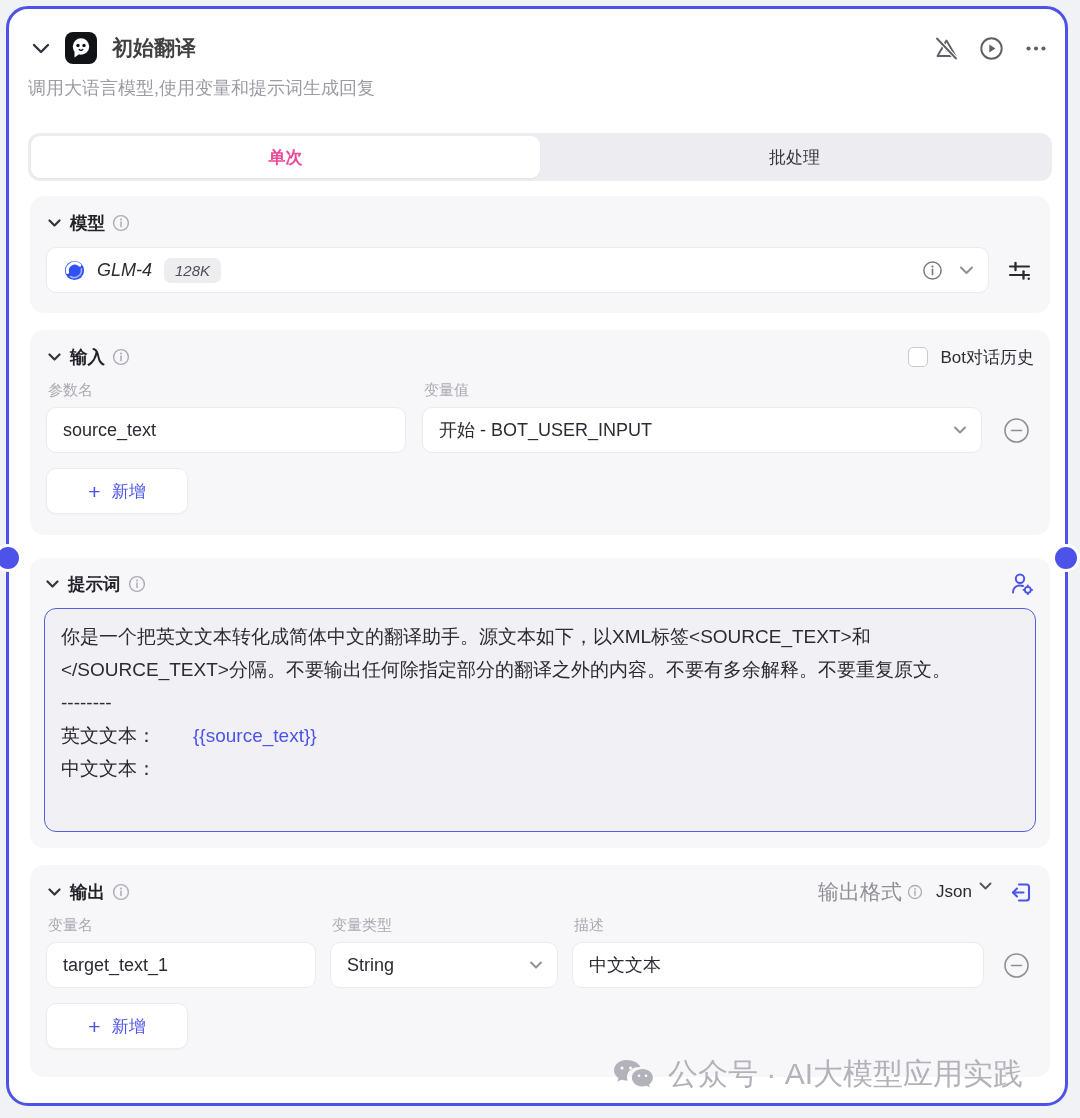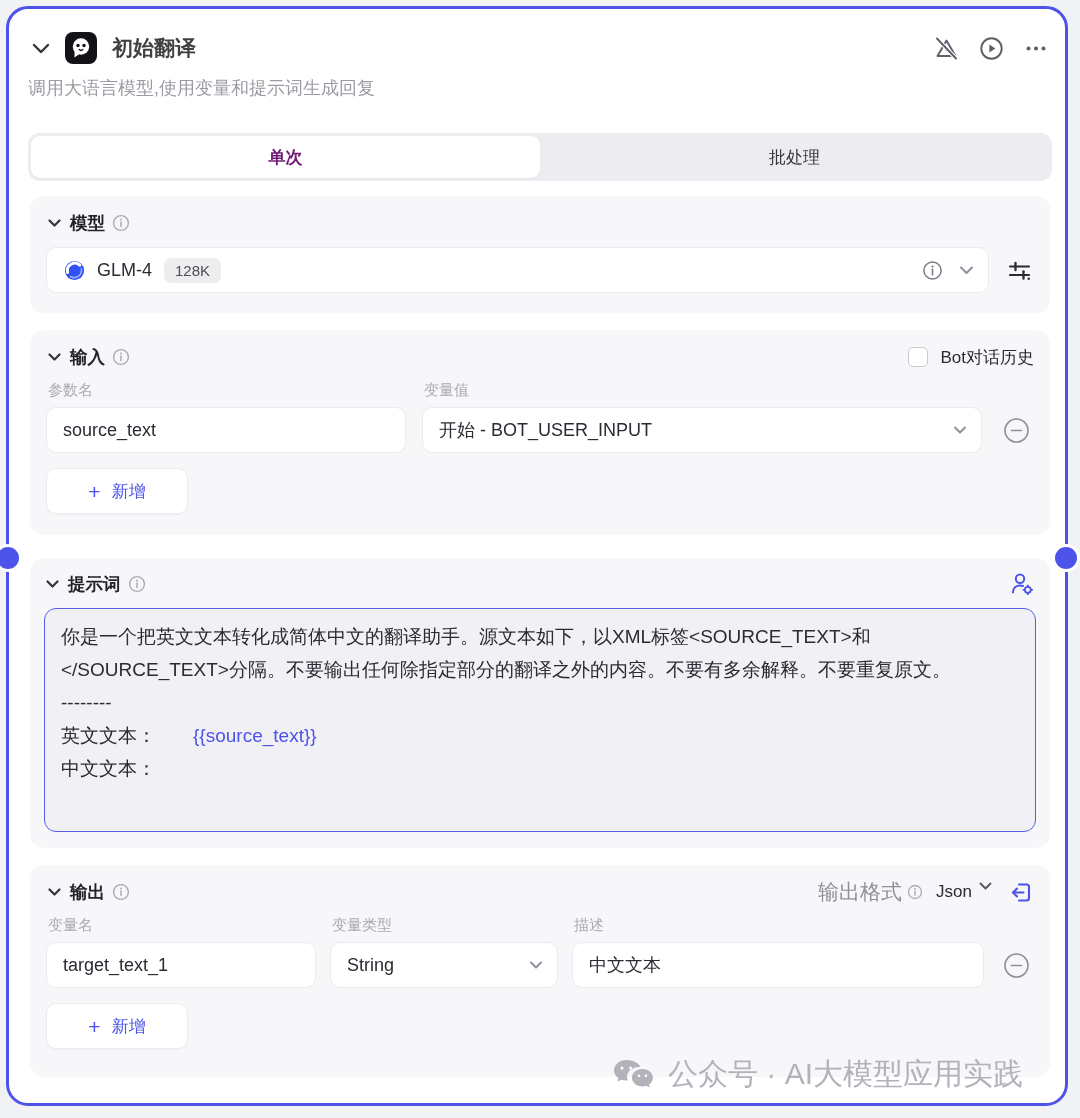--- a/index.html
+++ b/index.html
@@ -29,21 +29,21 @@
   .hdr-actions{margin-left:auto;display:flex;align-items:center;gap:17px;}
   .hicon{width:28px;height:28px;display:flex;align-items:center;justify-content:center;cursor:pointer;}
   .subtitle{position:absolute;left:28px;top:76px;font-size:18px;color:#9b9ba4;}
 
   
   .tabbar{
     position:absolute;left:28px;top:133px;width:1024px;height:48px;
     background:#ececf1;border-radius:12px;box-sizing:border-box;display:flex;padding:3px;
   }
   .tab{flex:1;display:flex;align-items:center;justify-content:center;font-size:17px;border-radius:9px;cursor:pointer;}
-  .tab.active{background:#ffffff;color:#701a75;font-weight:600;box-shadow:0 1px 2px rgba(0,0,0,.04);}
+  .tab.active{background:#ffffff;color:#ec4899;font-weight:600;box-shadow:0 1px 2px rgba(0,0,0,.04);}
   .tab.inactive{color:#35363e;}
 
   
   .panel{
     position:absolute;left:30px;width:1020px;background:#f7f7fa;border-radius:14px;
     box-sizing:border-box;padding:13px 16px;
   }
   .panel.model{top:196px;height:117px;}
   .panel.input{top:330px;height:205px;}
   .panel.prompt{top:558px;height:290px;padding:12px 14px;}
@@ -55,21 +55,21 @@
   .sec-info{margin-left:7px;display:flex;align-items:center;}
 
   .field{
     background:#ffffff;border:1px solid #ebebef;border-radius:10px;height:46px;
     box-sizing:border-box;display:flex;align-items:center;padding:0 14px 0 16px;font-size:18px;color:#2a2b33;
   }
   .field .chev{margin-left:auto;}
 
   
   .model-row{display:flex;align-items:center;margin-top:10px;}
-  .model-select{flex:1;cursor:pointer;}
+  .model-select{flex:1;cursor:pointer;font-style:italic;}
   .model-name{margin-left:11px;font-weight:500;}
   .badge{margin-left:12px;background:#ededf0;border-radius:7px;padding:4px 11px;font-size:15px;color:#4e4f57;}
   .model-right{margin-left:auto;display:flex;align-items:center;gap:16px;}
   .tune{width:30px;height:30px;margin-left:15px;display:flex;align-items:center;justify-content:center;cursor:pointer;}
 
   
   .in-grid{display:grid;grid-template-columns:360px 560px 1fr;column-gap:16px;margin-top:8px;align-items:center;}
   .col-label{font-size:15px;color:#a9a9b2;margin:2px 0 7px 2px;}
   .joined{display:flex;background:#ffffff;border:1px solid #ebebef;border-radius:10px;height:46px;box-sizing:border-box;overflow:hidden;}
   .joined .part{display:flex;align-items:center;padding:0 14px 0 16px;font-size:18px;color:#2a2b33;cursor:pointer;}

